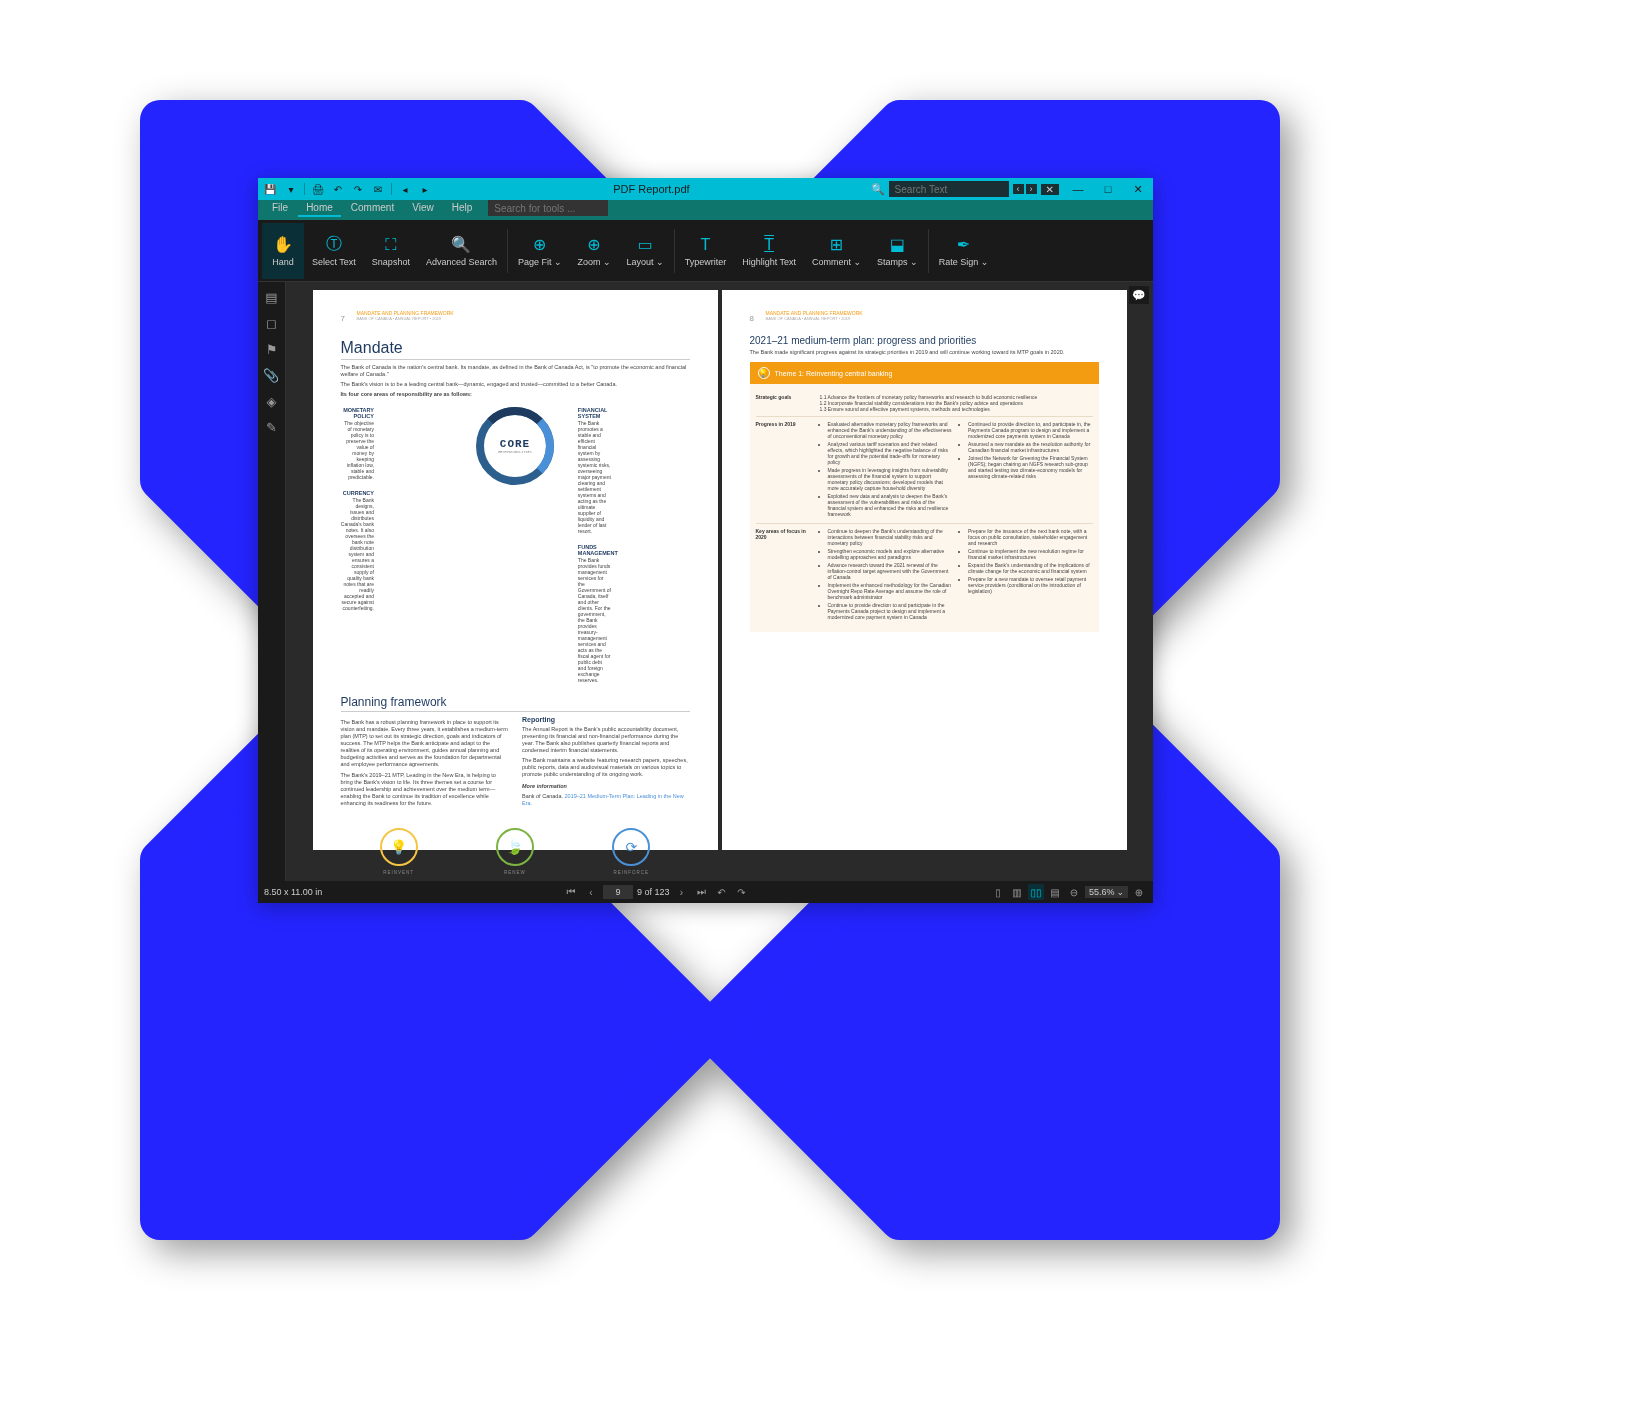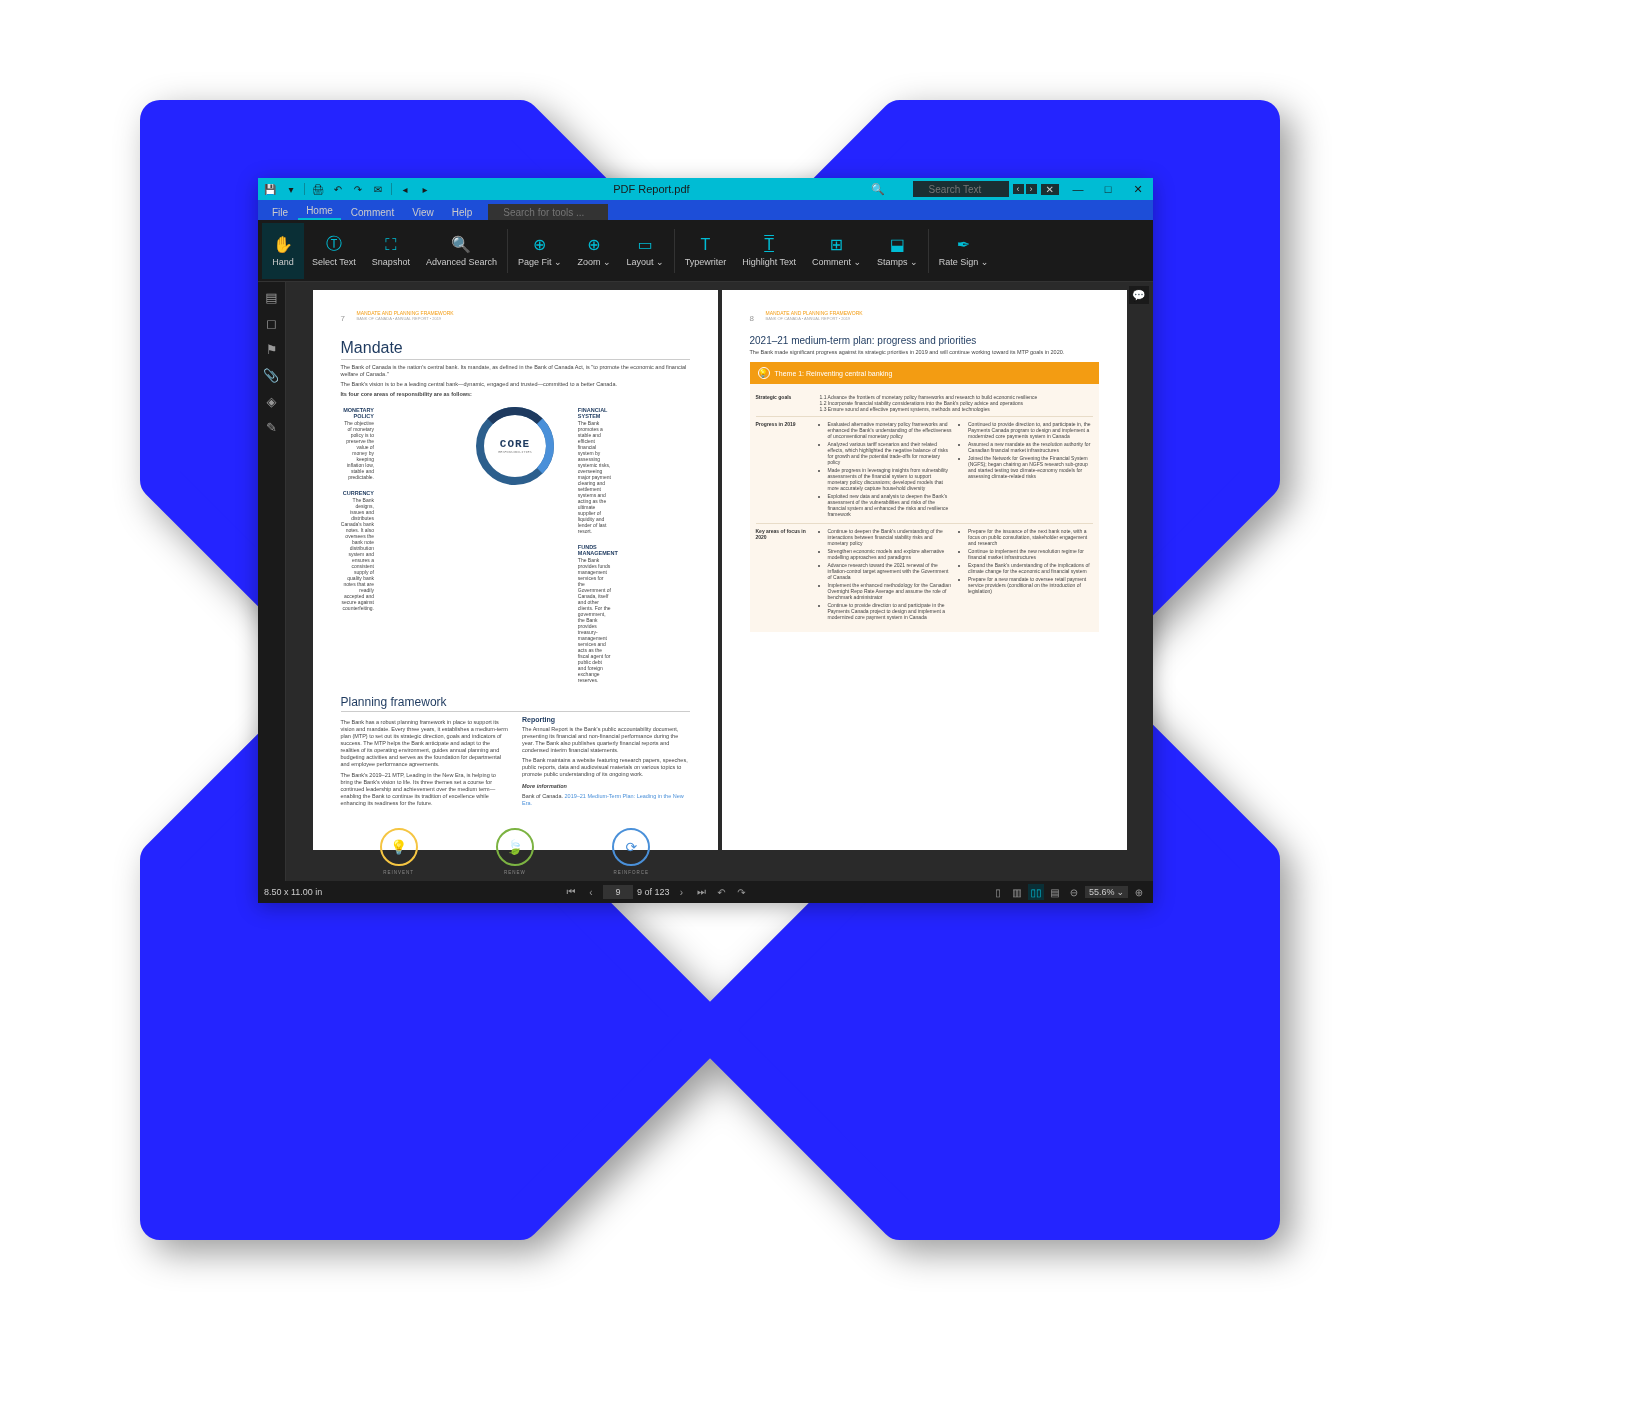--- a/index.html
+++ b/index.html
@@ -7,32 +7,32 @@
 
 .bg-shape { position: absolute; left: 20px; top: 20px; z-index: 0; }
 
 .app-window { position: absolute; left: 258px; top: 178px; width: 895px; height: 725px; background: #1a1a1a; box-shadow: 0 4px 20px rgba(0,0,0,0.3); z-index: 10; font-size: 10px; }
 
 .titlebar { height: 22px; background: #00bcd4; display: flex; align-items: center; color: #222; }
 .titlebar-icons-left { display: flex; gap: 6px; padding-left: 6px; align-items: center; }
 .titlebar-icon { width: 14px; height: 14px; display: flex; align-items: center; justify-content: center; color: #1a1a1a; }
 .titlebar-title { flex: 1; text-align: center; font-size: 11px; color: #1a1a1a; }
 .titlebar-search { display: flex; align-items: center; gap: 4px; margin-right: 4px; }
-.titlebar-search-input { background: #1a2f33; border: none; color: #ccc; padding: 2px 16px; font-size: 10px; width: 96px; height: 16px; margin-left: 24px; }
+.titlebar-search-input { background: #1a2f33; border: none; color: #ccc; padding: 2px 6px; font-size: 10px; width: 120px; height: 16px; }
 .titlebar-search-nav { display: flex; gap: 2px; }
 .titlebar-search-nav span { background: #1a2f33; color: #ccc; padding: 0 4px; font-size: 9px; cursor: pointer; }
 .titlebar-search-close { background: #1a2f33; color: #ccc; padding: 0 5px; font-size: 10px; cursor: pointer; }
 .titlebar-syscontrols { display: flex; }
 .sysbtn { width: 30px; height: 22px; display: flex; align-items: center; justify-content: center; cursor: pointer; color: #1a1a1a; font-size: 11px; }
 
-.menubar { height: 20px; background: #1d4ed8; display: flex; align-items: flex-end; padding: 0 6px; gap: 2px; color: #ccc; font-size: 10px; }
+.menubar { height: 20px; background: #0f766e; display: flex; align-items: flex-start; padding: 0 6px; gap: 2px; color: #ccc; font-size: 10px; }
 .menu-item { padding: 2px 8px; cursor: pointer; }
 .menu-item.active { border-bottom: 2px solid #00bcd4; }
 .menu-search { margin-left: 6px; }
-.menu-search input { background: #333; border: none; color: #999; padding: 2px 15px; font-size: 10px; width: 120px; height: 16px; }
+.menu-search input { background: #333; border: none; color: #999; padding: 2px 6px; font-size: 10px; width: 120px; height: 16px; }
 
 .ribbon { height: 62px; background: #1a1a1a; display: flex; align-items: center; padding: 0 4px; border-bottom: 1px solid #333; }
 .ribbon-btn { display: flex; flex-direction: column; align-items: center; justify-content: center; padding: 4px 8px; cursor: pointer; color: #ccc; font-size: 9px; height: 56px; min-width: 42px; gap: 2px; }
 .ribbon-btn.active { background: #0a2f36; }
 .ribbon-icon { width: 20px; height: 20px; display: flex; align-items: center; justify-content: center; color: #00bcd4; font-size: 16px; }
 .ribbon-sep { width: 1px; height: 44px; background: #333; margin: 0 2px; }
 
 .content-area { display: flex; height: calc(100% - 22px - 20px - 62px - 22px); }
 .left-panel { width: 28px; background: #1a1a1a; border-right: 1px solid #333; display: flex; flex-direction: column; padding-top: 6px; gap: 8px; align-items: center; }
 .panel-icon { width: 18px; height: 18px; display: flex; align-items: center; justify-content: center; color: #999; cursor: pointer; font-size: 13px; }

